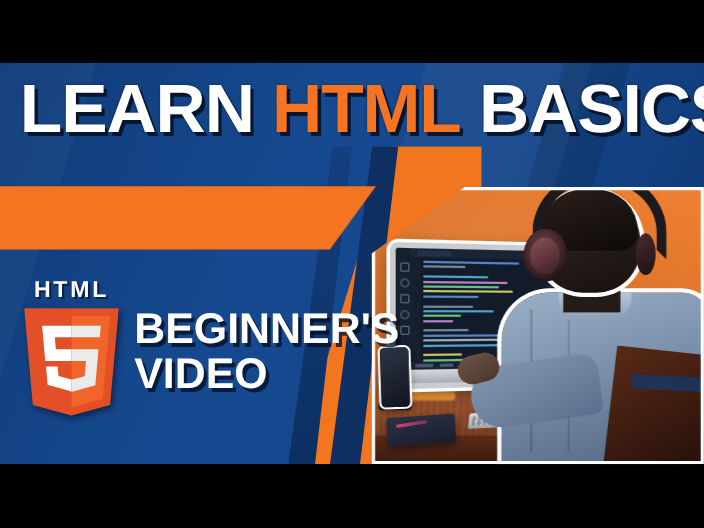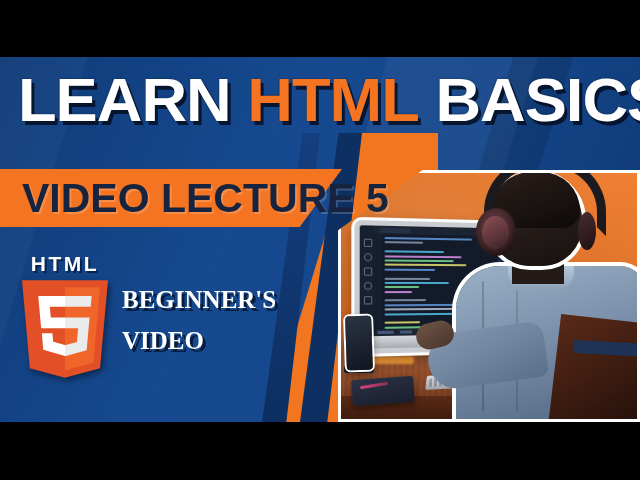--- a/index.html
+++ b/index.html
@@ -177,22 +177,22 @@
   .logo-wrap{position:absolute;left:16px;top:196px;width:96px;height:128px;z-index:30;}
   .logo-word{position:absolute;left:3px;top:0;width:92px;text-align:center;color:#ffffff;
      font-family:"Liberation Sans Narrow","Liberation Sans",sans-serif;
      font-weight:bold;font-size:21px;letter-spacing:2.5px;line-height:22px;
      text-shadow:2px 2px 0 rgba(3,14,34,.6);}
   .shield{position:absolute;left:6px;top:26px;width:86px;height:100px;
      filter:drop-shadow(2px 3px 3px rgba(0,0,0,.45));}
 
   
   .bg-text{position:absolute;left:122px;top:222px;z-index:30;
-     font-family:Liberation Serif, serif;
-     font-weight:bold;font-size:25px;line-height:41px;letter-spacing:0px;color:#ffffff;
+     font-family:Liberation Sans, sans-serif;
+     font-weight:bold;font-size:39px;line-height:41px;letter-spacing:0px;color:#ffffff;
      text-shadow:3px 3px 0 rgba(3,14,34,.75);}
   .bg-text div{white-space:nowrap;}
 </style>
 </head>
 <body>
 
 <div id="thumb">
 
   <div class="letterbox lb-top"></div>
 
@@ -316,21 +316,20 @@
       <div class="photo-outline"></div>
     </div>
 
     <div class="headline">
       <span class="hl-white">LEARN</span>
       <span class="hl-orange">HTML</span>
       <span class="hl-white">BASICS</span>
     </div>
 
     <div class="banner"></div>
-    <div class="banner-text">VIDEO LECTURE 5</div>
 
     <div class="logo-wrap">
       <div class="logo-word">HTML</div>
       <svg class="shield" viewBox="0 0 512 580">
         <path fill="#e34f26" d="M0 0 L46.6 523 L255.5 580 L464.7 523 L512 0 Z"></path>
         <path fill="#ef652a" d="M256 536 L425 489 L465 41 L256 41 Z"></path>
         <path fill="#ffffff" d="M256 222 H171.5 L165.7 157 H256 V94 H96.9 L98.4 111 L113.9 285 H256 Z"></path>
         <path fill="#ffffff" d="M256 385 L255.7 385.1 L185.5 366.1 L181 315 H117.9 L126.7 414 L255.7 450 L256 449.9 Z"></path>
         <path fill="#ebebeb" d="M255.8 222 V285 H334.4 L327 368 L255.8 387.2 V452.8 L384.9 417 L385.8 406.4 L400.6 240.5 L402.1 222 Z"></path>
         <path fill="#ebebeb" d="M255.8 94 V157 H409 L410.3 142.7 L413.2 111 L414.7 94 Z"></path>

